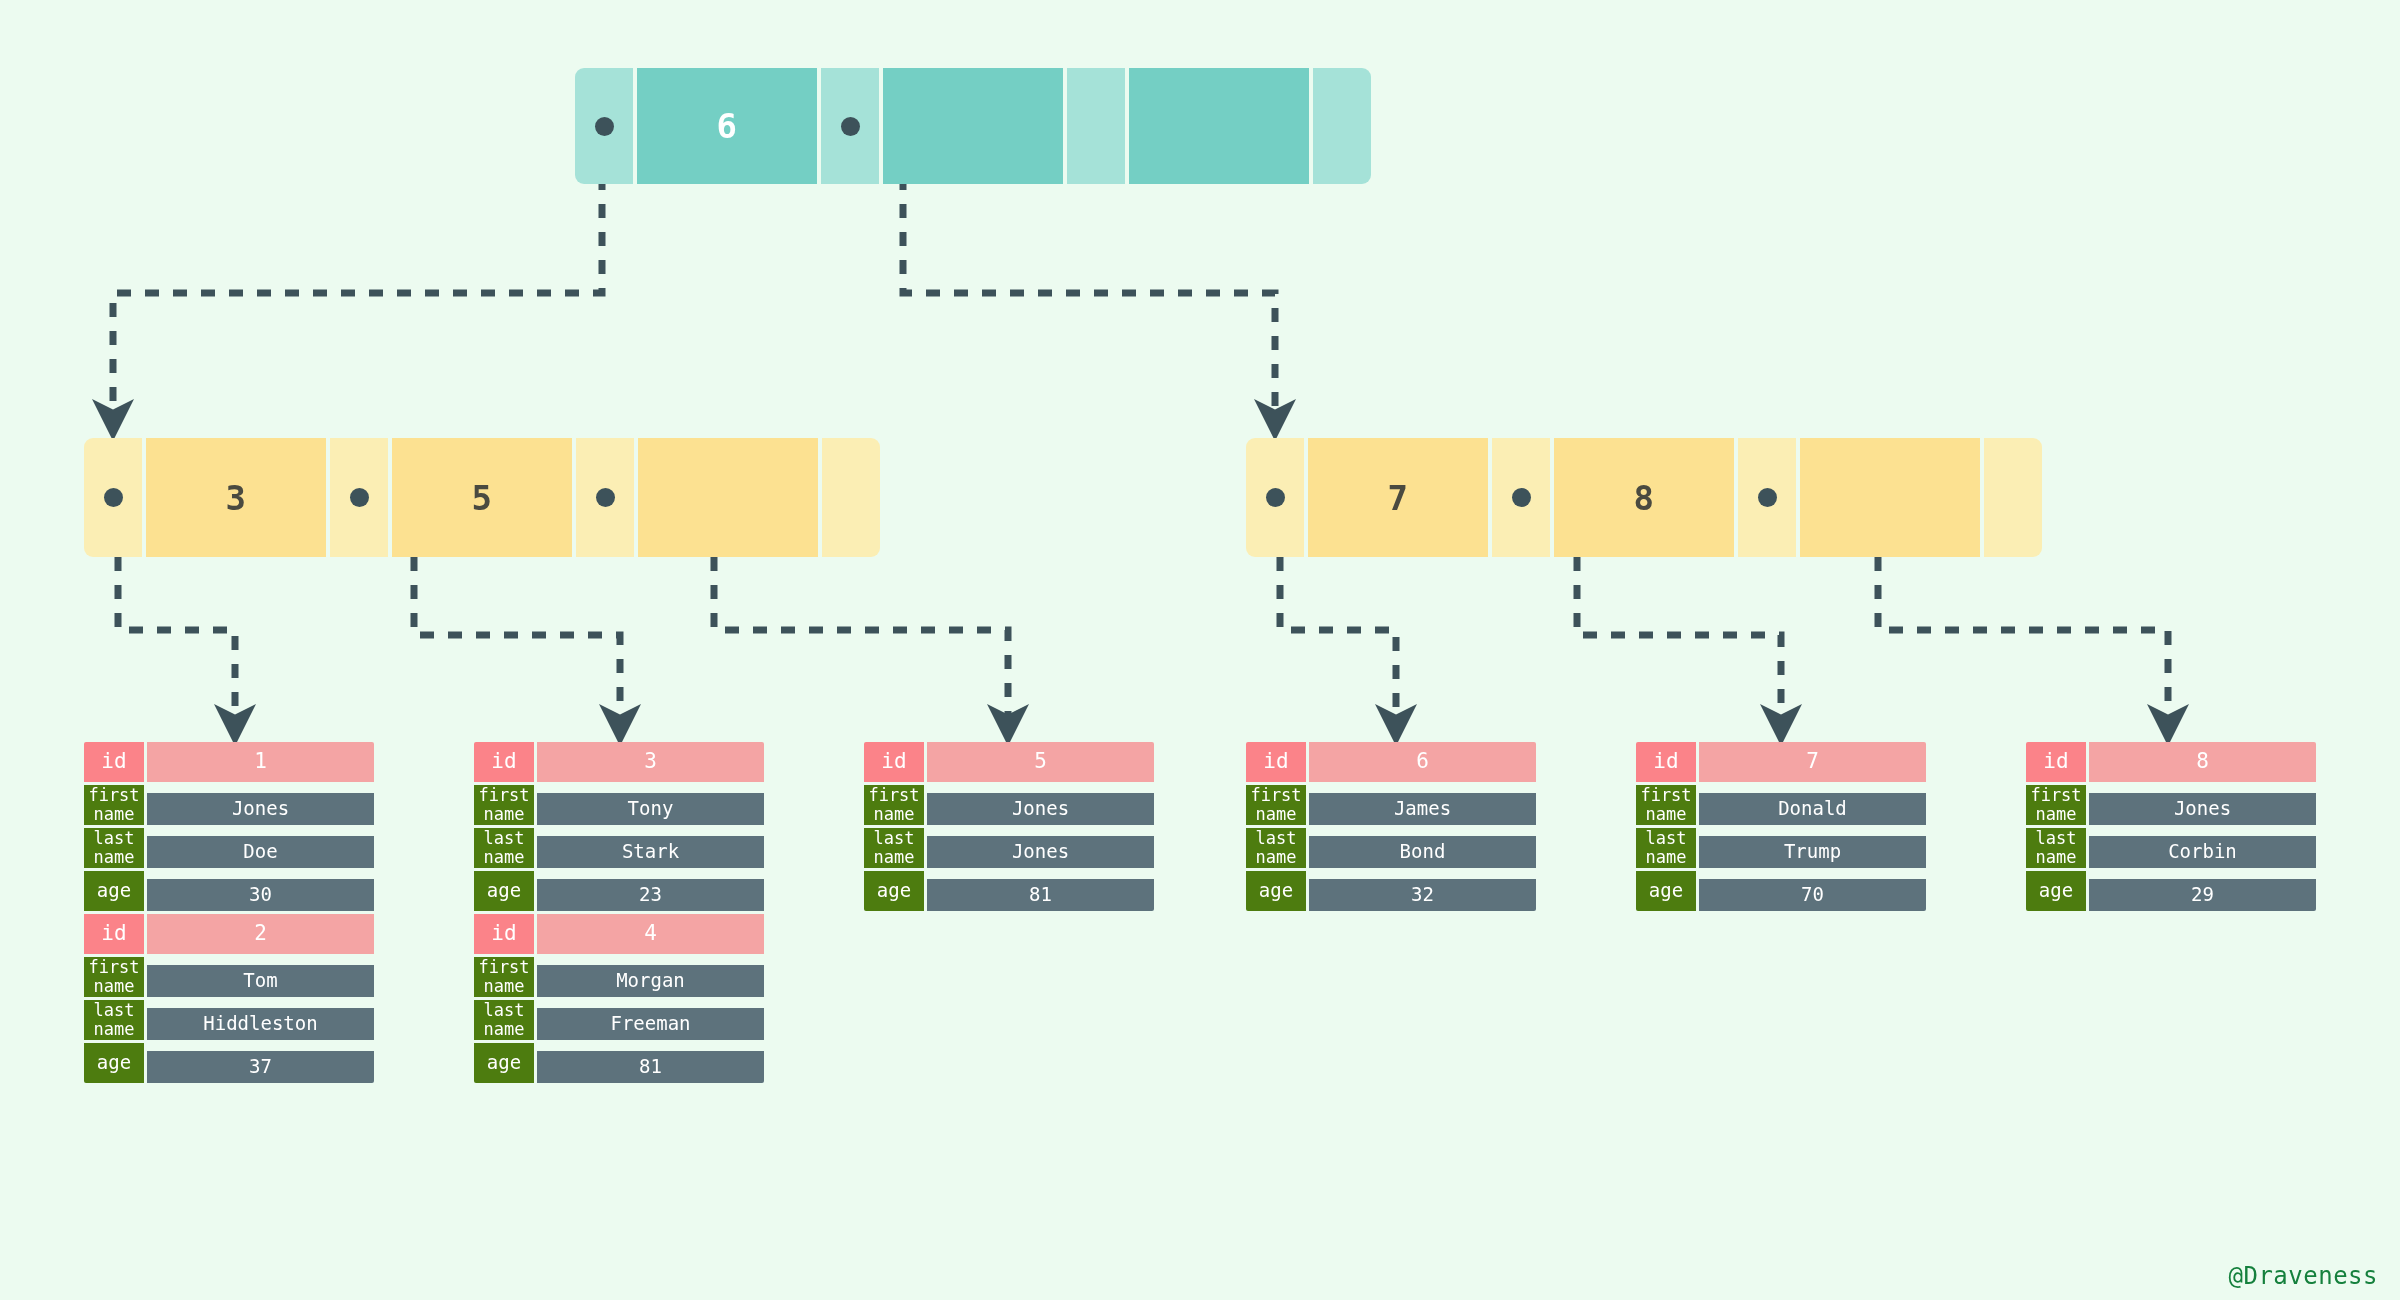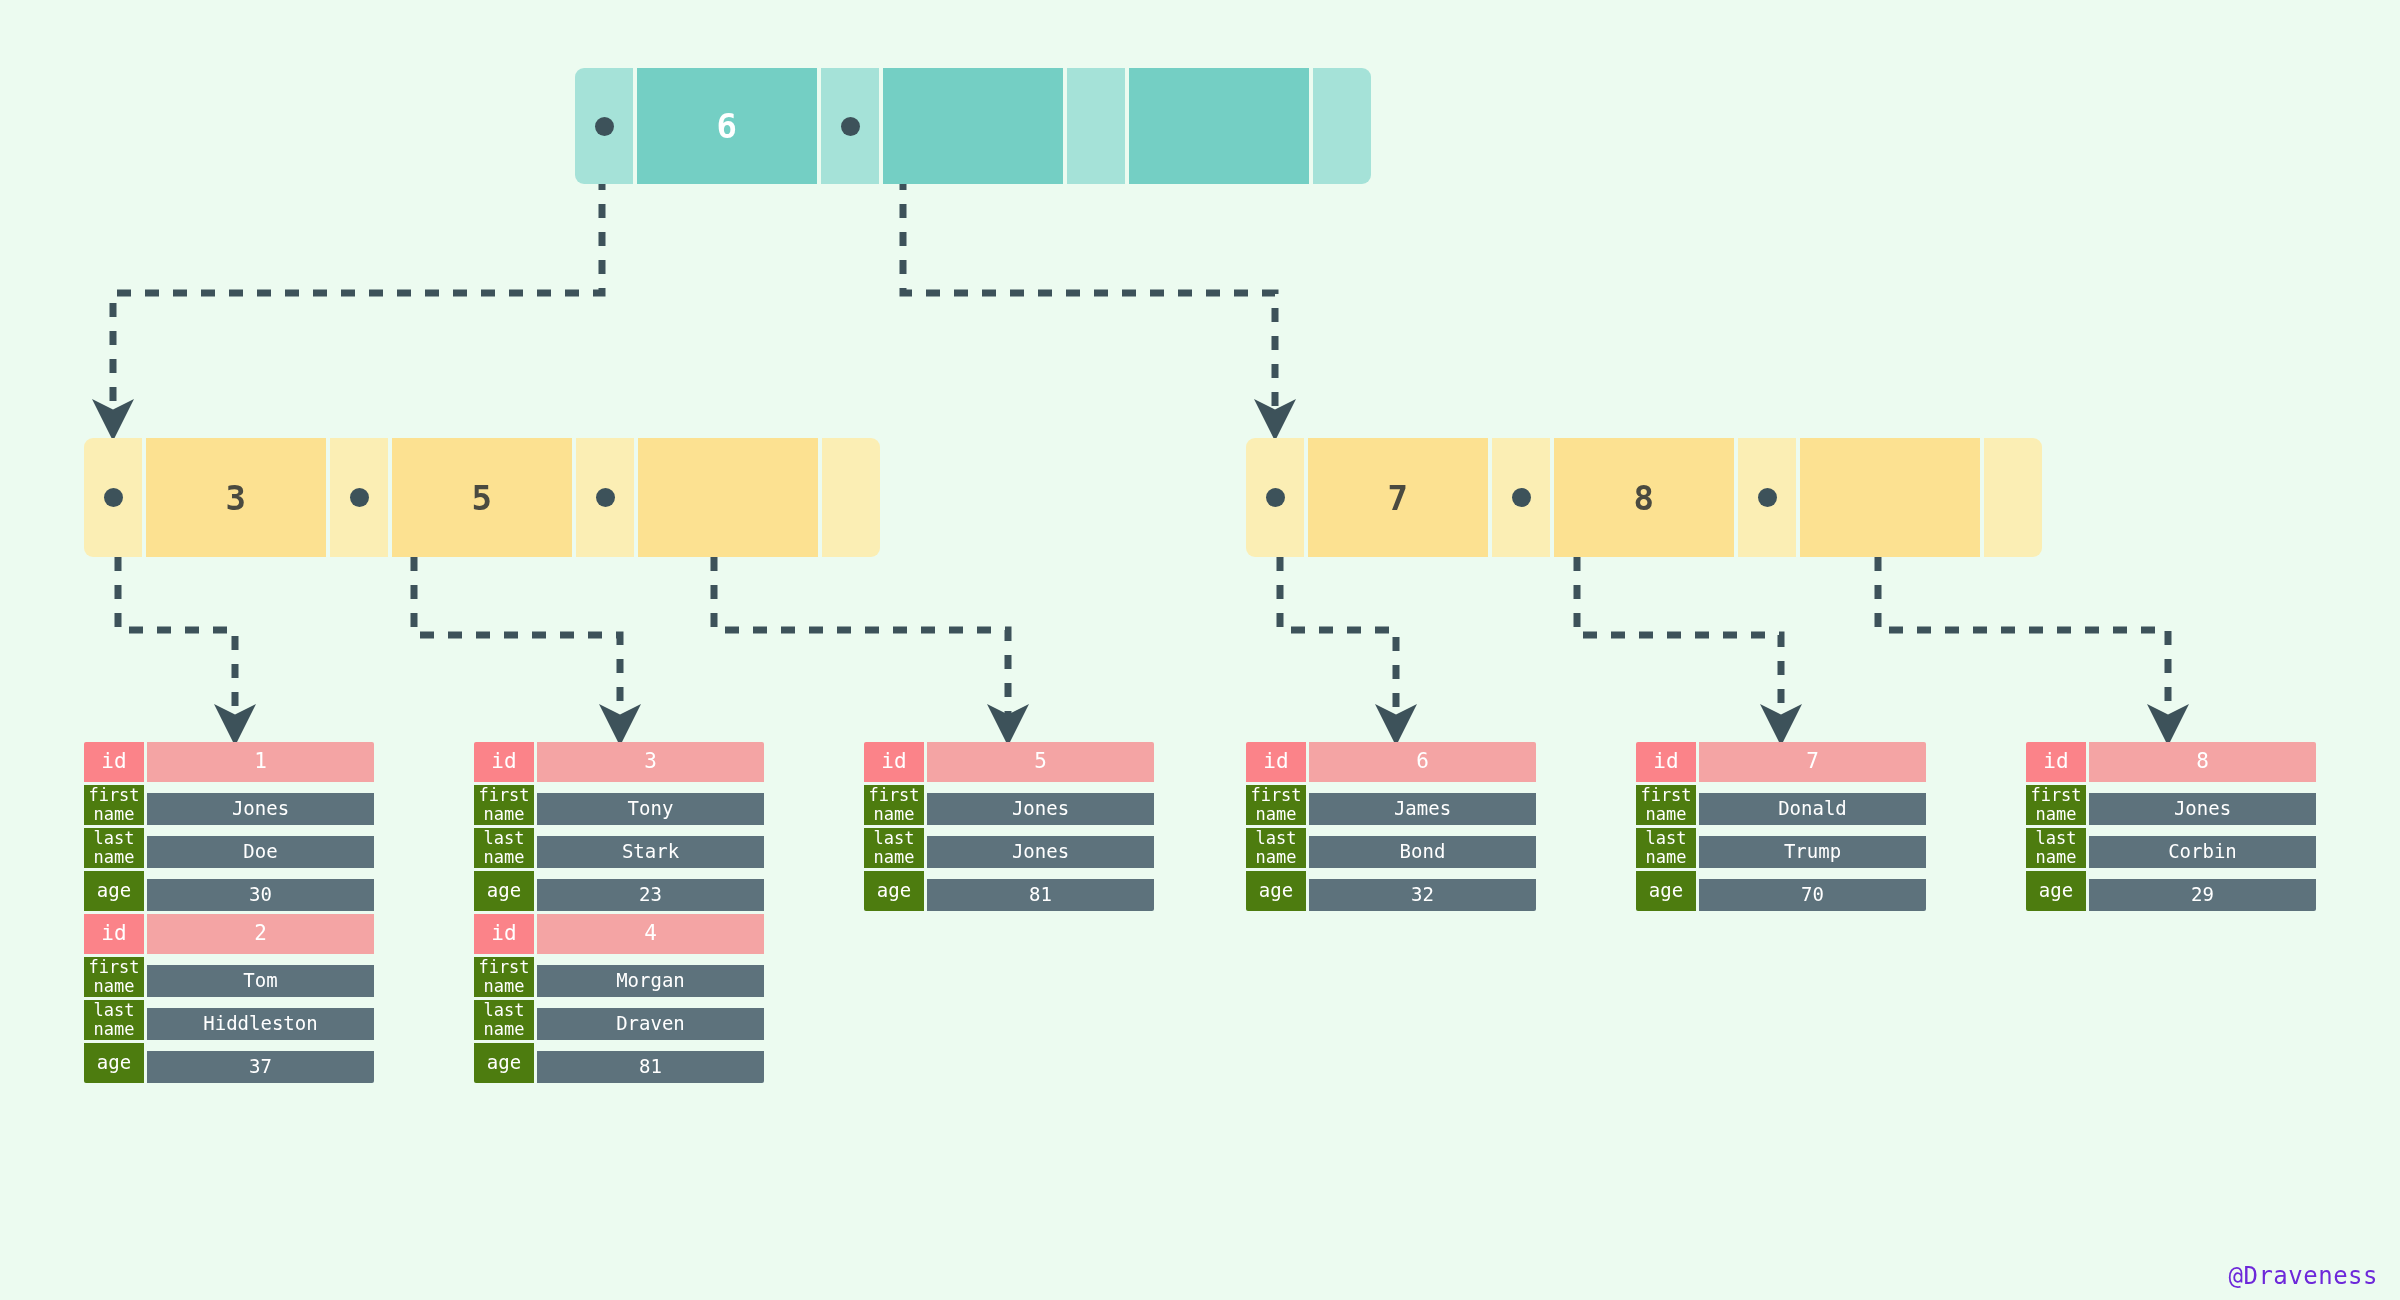--- a/index.html
+++ b/index.html
@@ -112,21 +112,21 @@
     justify-content: center;
     line-height: 1.12;
     font-size: 17px;
   }
 
   
   #watermark {
     position: absolute;
     right: 22px;
     bottom: 10px;
-    color: #6d28d9;
+    color: #15803d;
     font-size: 24px;
     letter-spacing: .5px;
   }
 </style>
 </head>
 <body>
 
 <div id="stage">
 
   <svg id="wires" viewBox="0 0 2400 1300" width="2400" height="1300">
@@ -301,21 +301,21 @@
         </div>
         <div class="rvalue">Morgan</div>
       </div>
       <div class="rrow data">
         <div class="rlabel">
           <span class="lbl2">
             <span>last</span>
             <span>name</span>
           </span>
         </div>
-        <div class="rvalue">Draven</div>
+        <div class="rvalue">Freeman</div>
       </div>
       <div class="rrow data">
         <div class="rlabel">age</div>
         <div class="rvalue">81</div>
       </div>
     </div>
   <div class="record" id="record-group-3" style="left:864px; top:742px;">
       <div class="rrow id">
         <div class="rlabel">id</div>
         <div class="rvalue">5</div>

